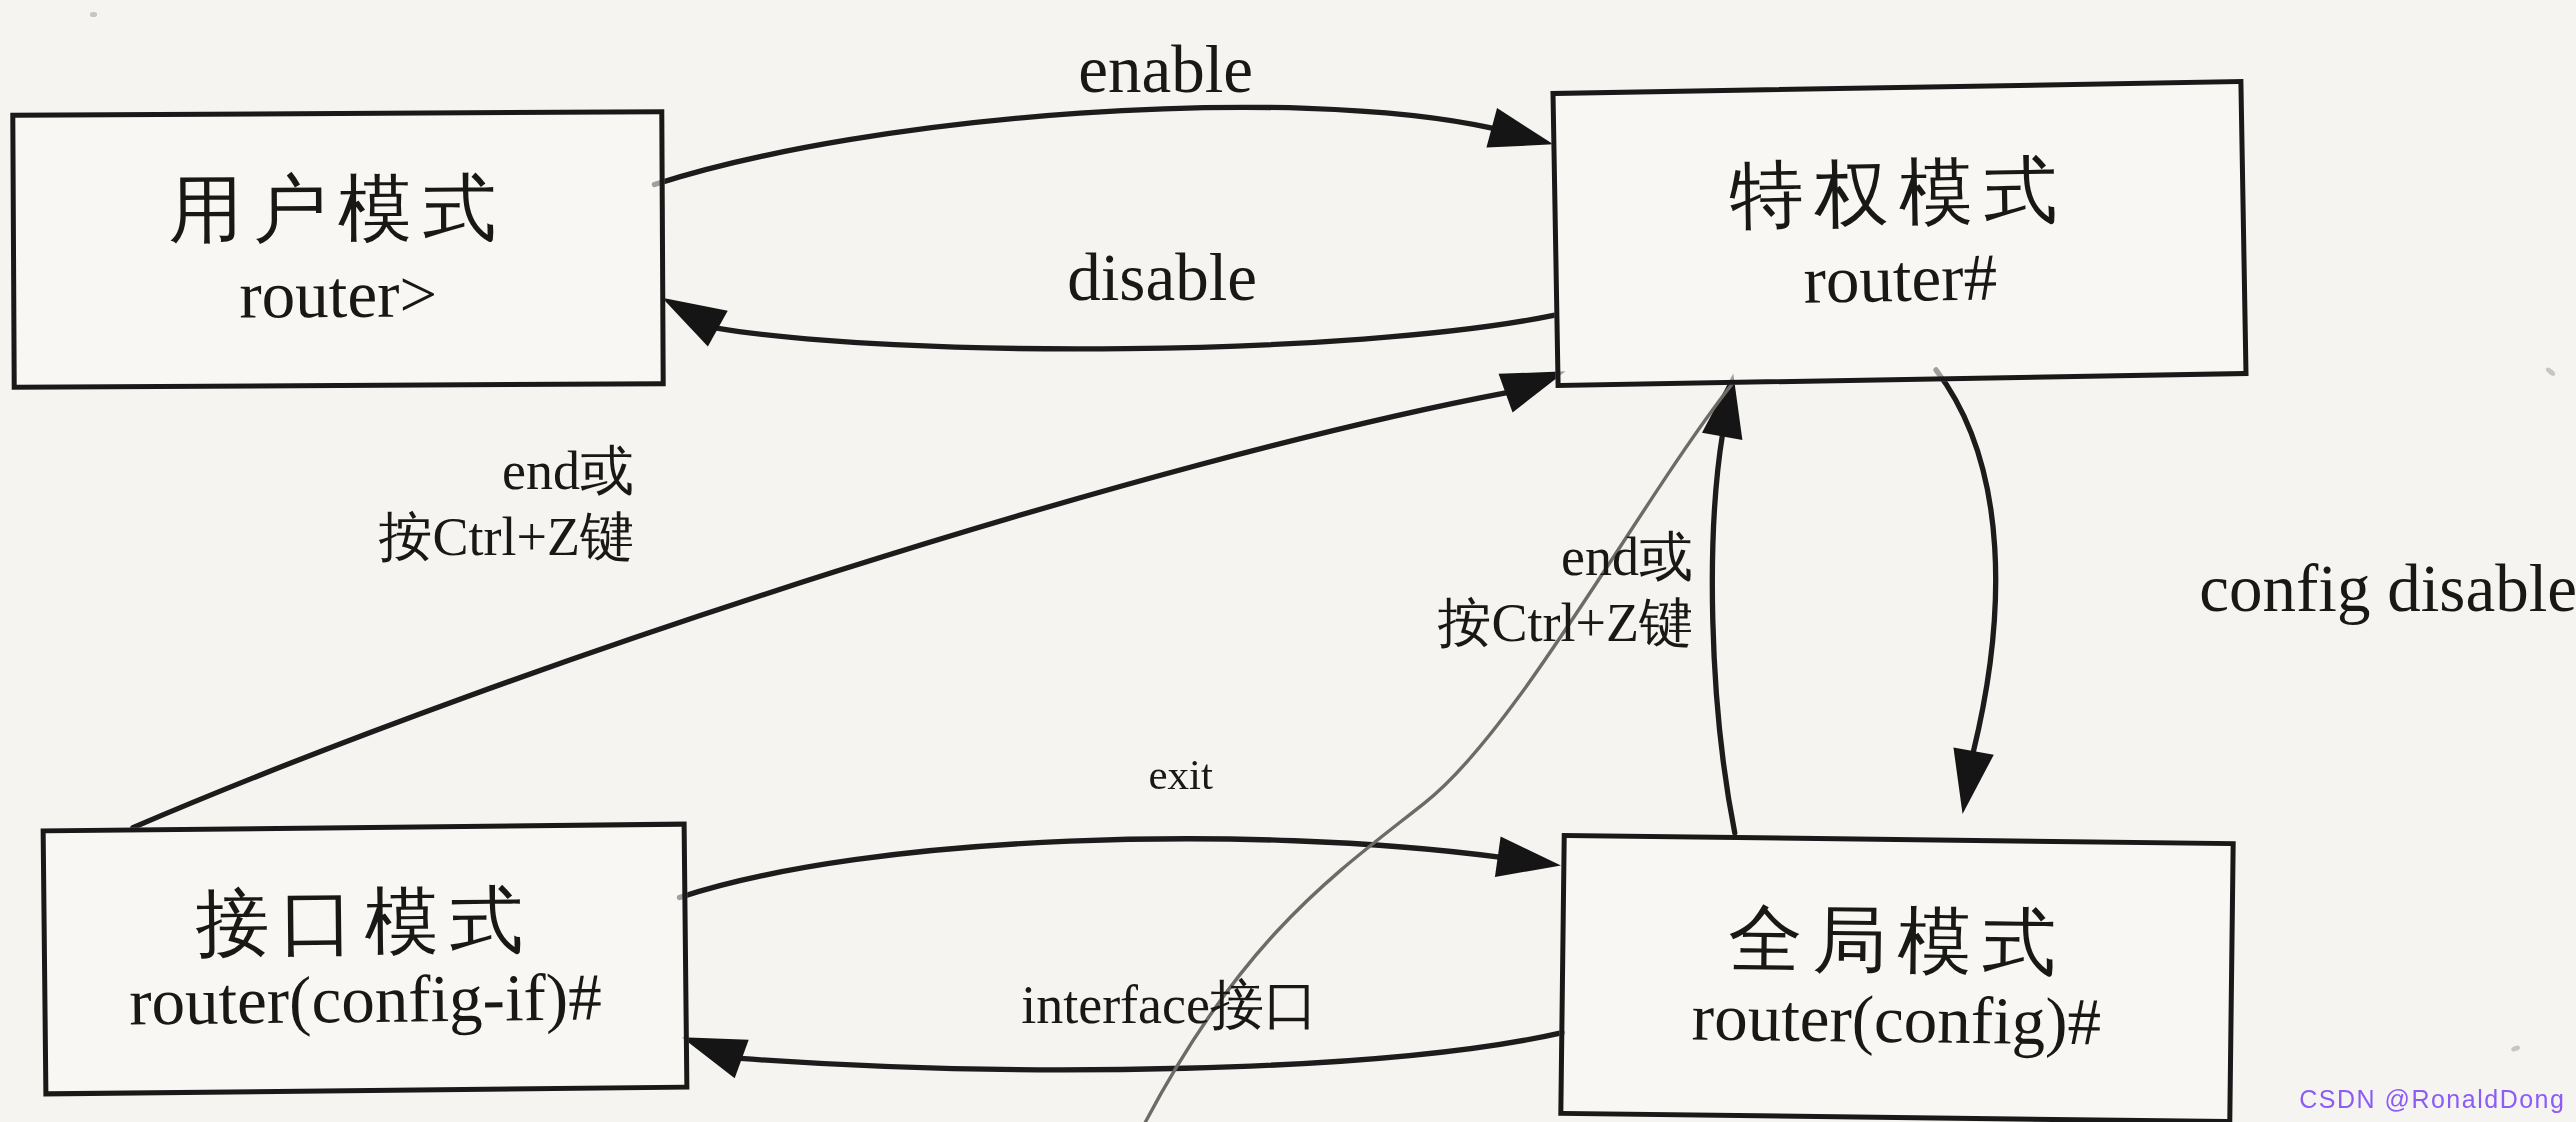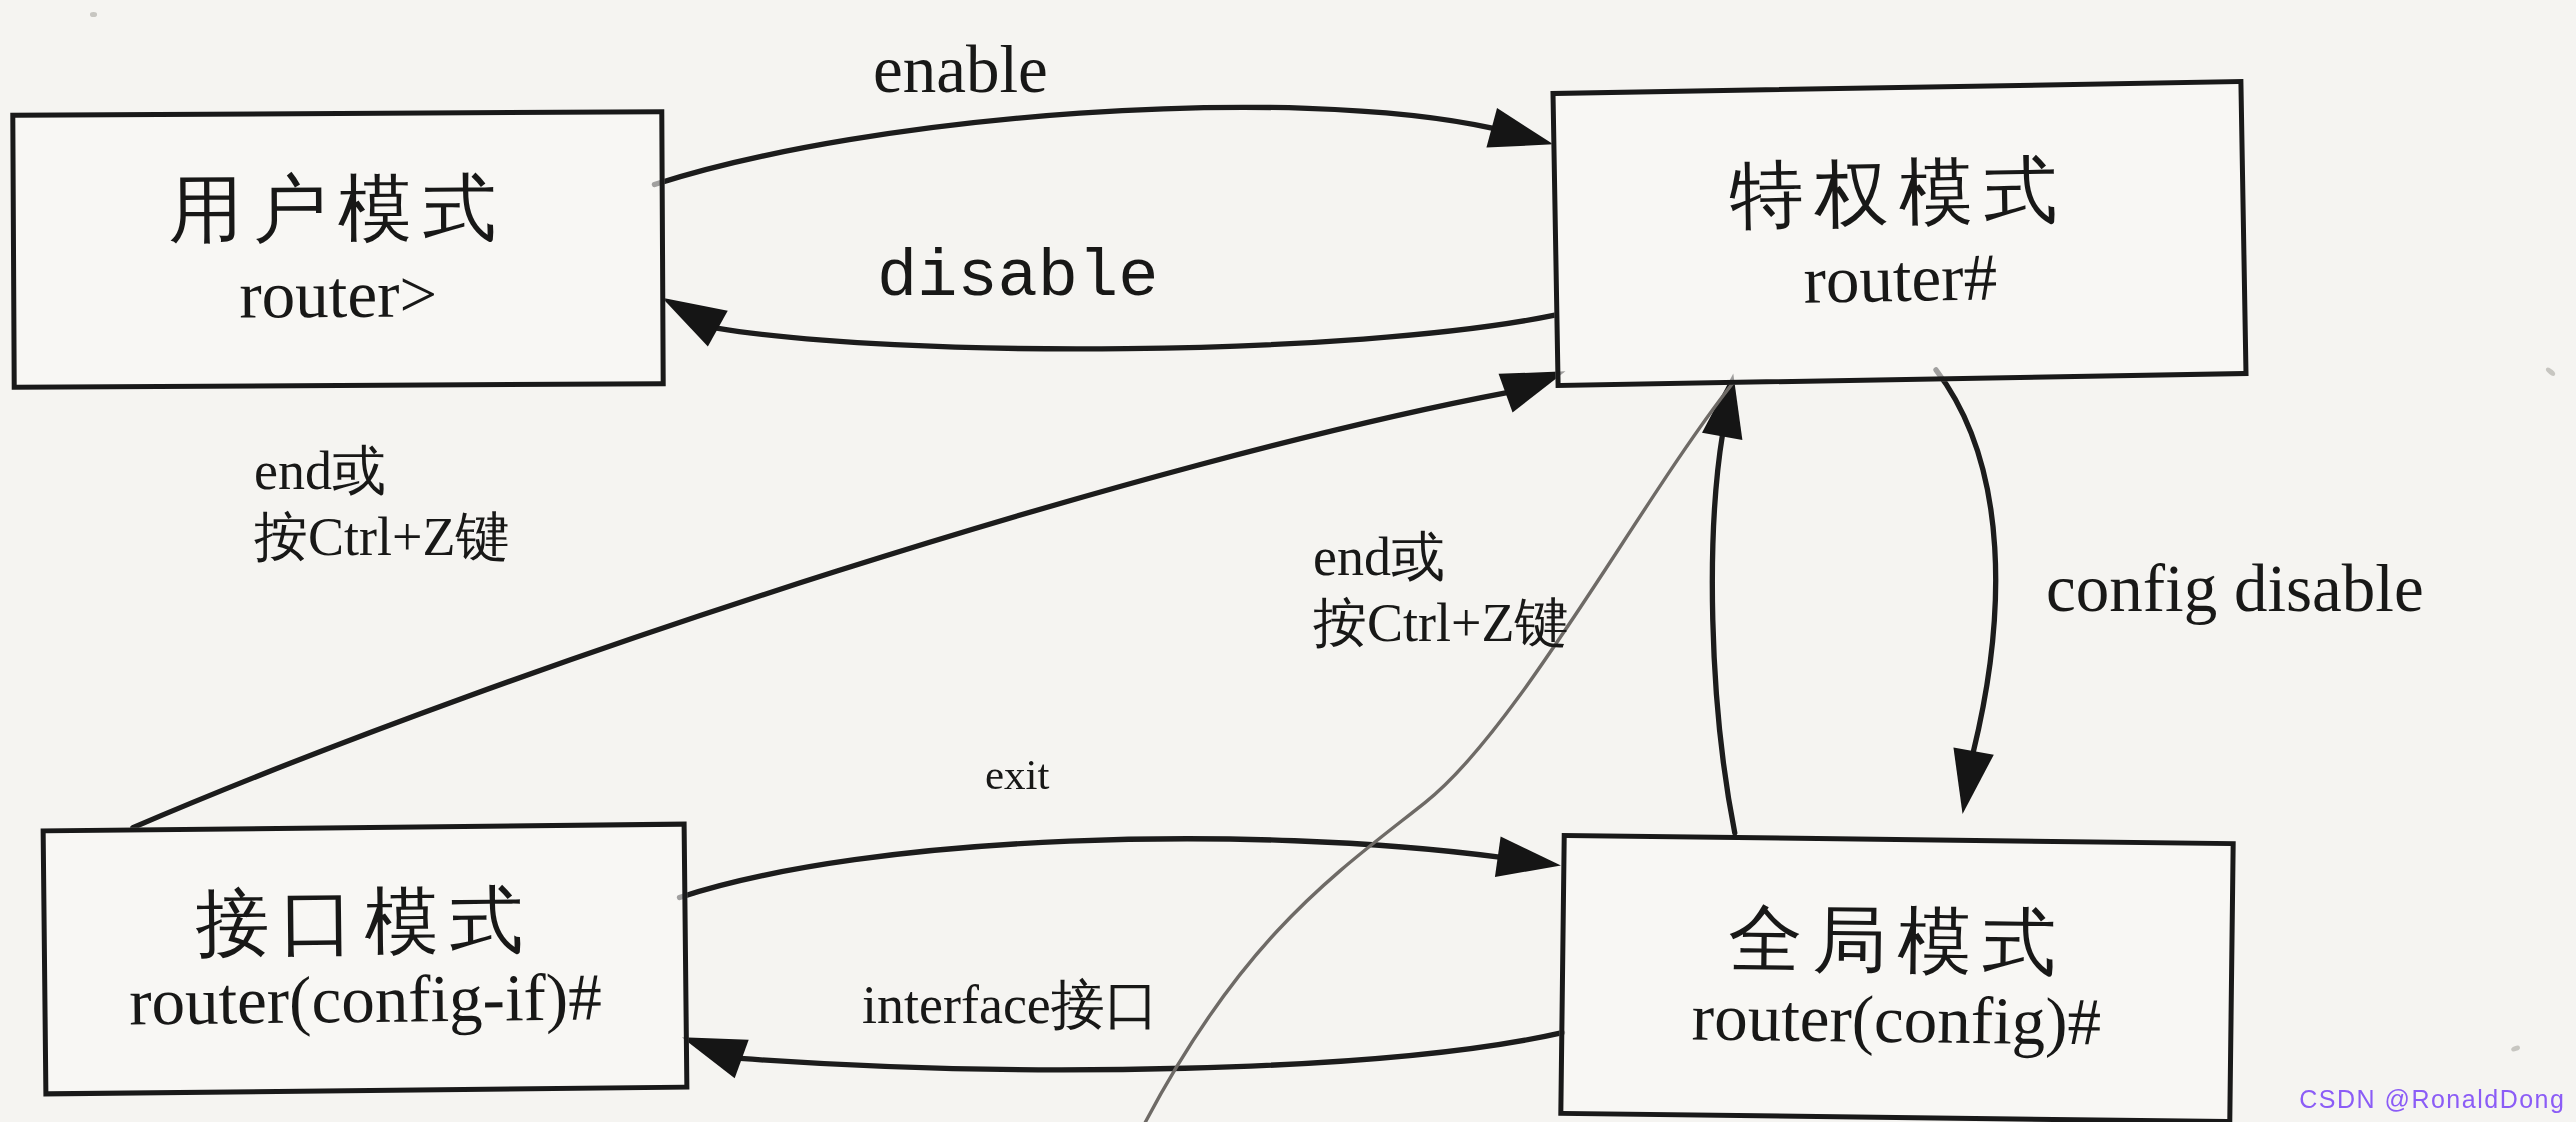--- a/index.html
+++ b/index.html
@@ -21,21 +21,21 @@
     border:5.3px solid #191919;
     background:rgba(250,249,247,0.6);
     display:flex;flex-direction:column;
     align-items:center;justify-content:center;
     gap:15px;text-align:center;
   }
   .mode-title{font-size:74px;letter-spacing:10.6px;line-height:1;}
   .mode-prompt{font-size:67px;line-height:1;}
 
   .edge-label{
-    position:absolute;text-align:left;line-height:1.22;
+    position:absolute;text-align:right;line-height:1.22;
     font-size:67px;white-space:nowrap;
   }
   .edge-label.cjk{font-size:54px;}
 
   .watermark{
     position:absolute;right:10.6px;bottom:9px;
     font-family:"Liberation Sans","DejaVu Sans",sans-serif;
     font-size:25px;letter-spacing:1.5px;color:#8b5cf6;
   }
   .scan-speck{position:absolute;background:#9a9792;border-radius:50%;opacity:.5;}
@@ -86,21 +86,21 @@
     <div class="mode-prompt">router(config-if)#</div>
   </div>
 
   <div class="mode-box" style="left:1560px;top:837px;width:664px;height:273px;transform:rotate(0.7deg);gap:7.6px;">
     <div class="mode-title">全局模式</div>
     <div class="mode-prompt">router(config)#</div>
   </div>
 
   <div class="edge-label" style="left:873px;top:29px;width:380px;">enable</div>
 
-  <div class="edge-label" style="left:877px;top:237px;width:380px;font-family:Liberation Mono, monospace;">disable</div>
+  <div class="edge-label" style="left:877px;top:237px;width:380px;">disable</div>
 
   <div class="edge-label cjk" style="left:254px;top:439px;width:380px;">
     <div>end或</div>
     <div>按Ctrl+Z键</div>
   </div>
 
   <div class="edge-label cjk" style="left:1313px;top:525px;width:380px;">
     <div>end或</div>
     <div>按Ctrl+Z键</div>
   </div>

